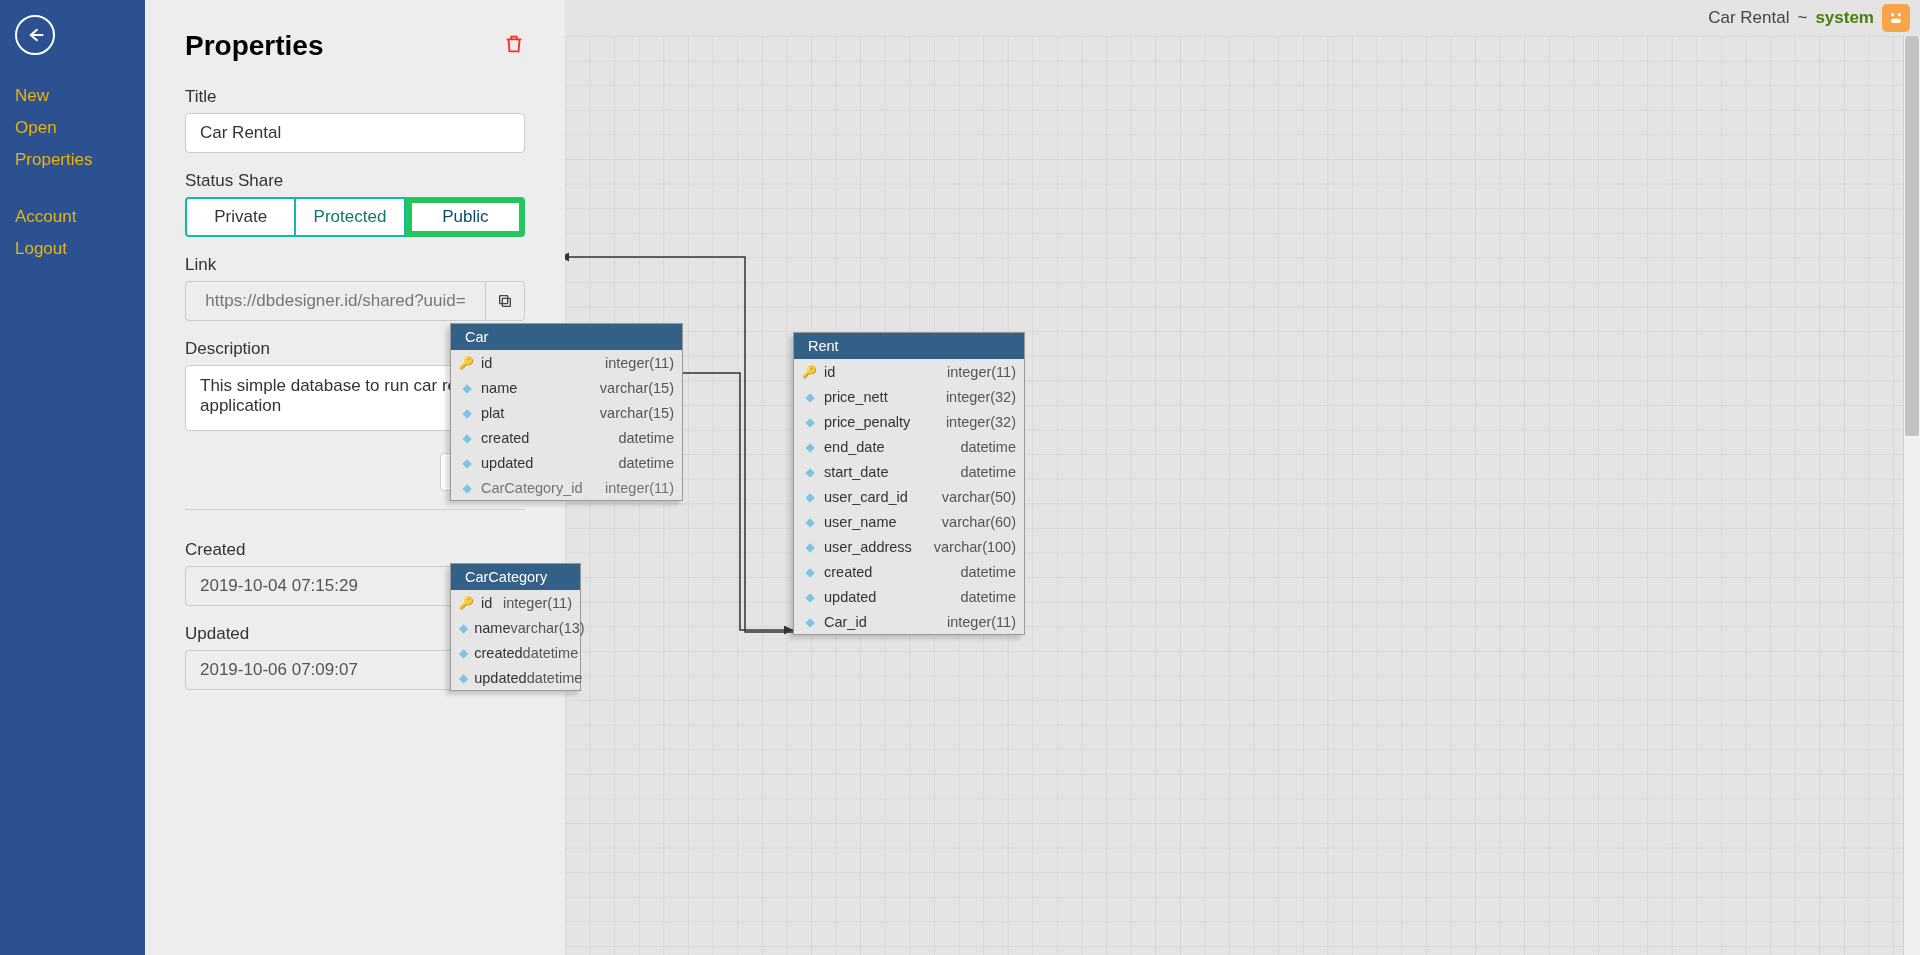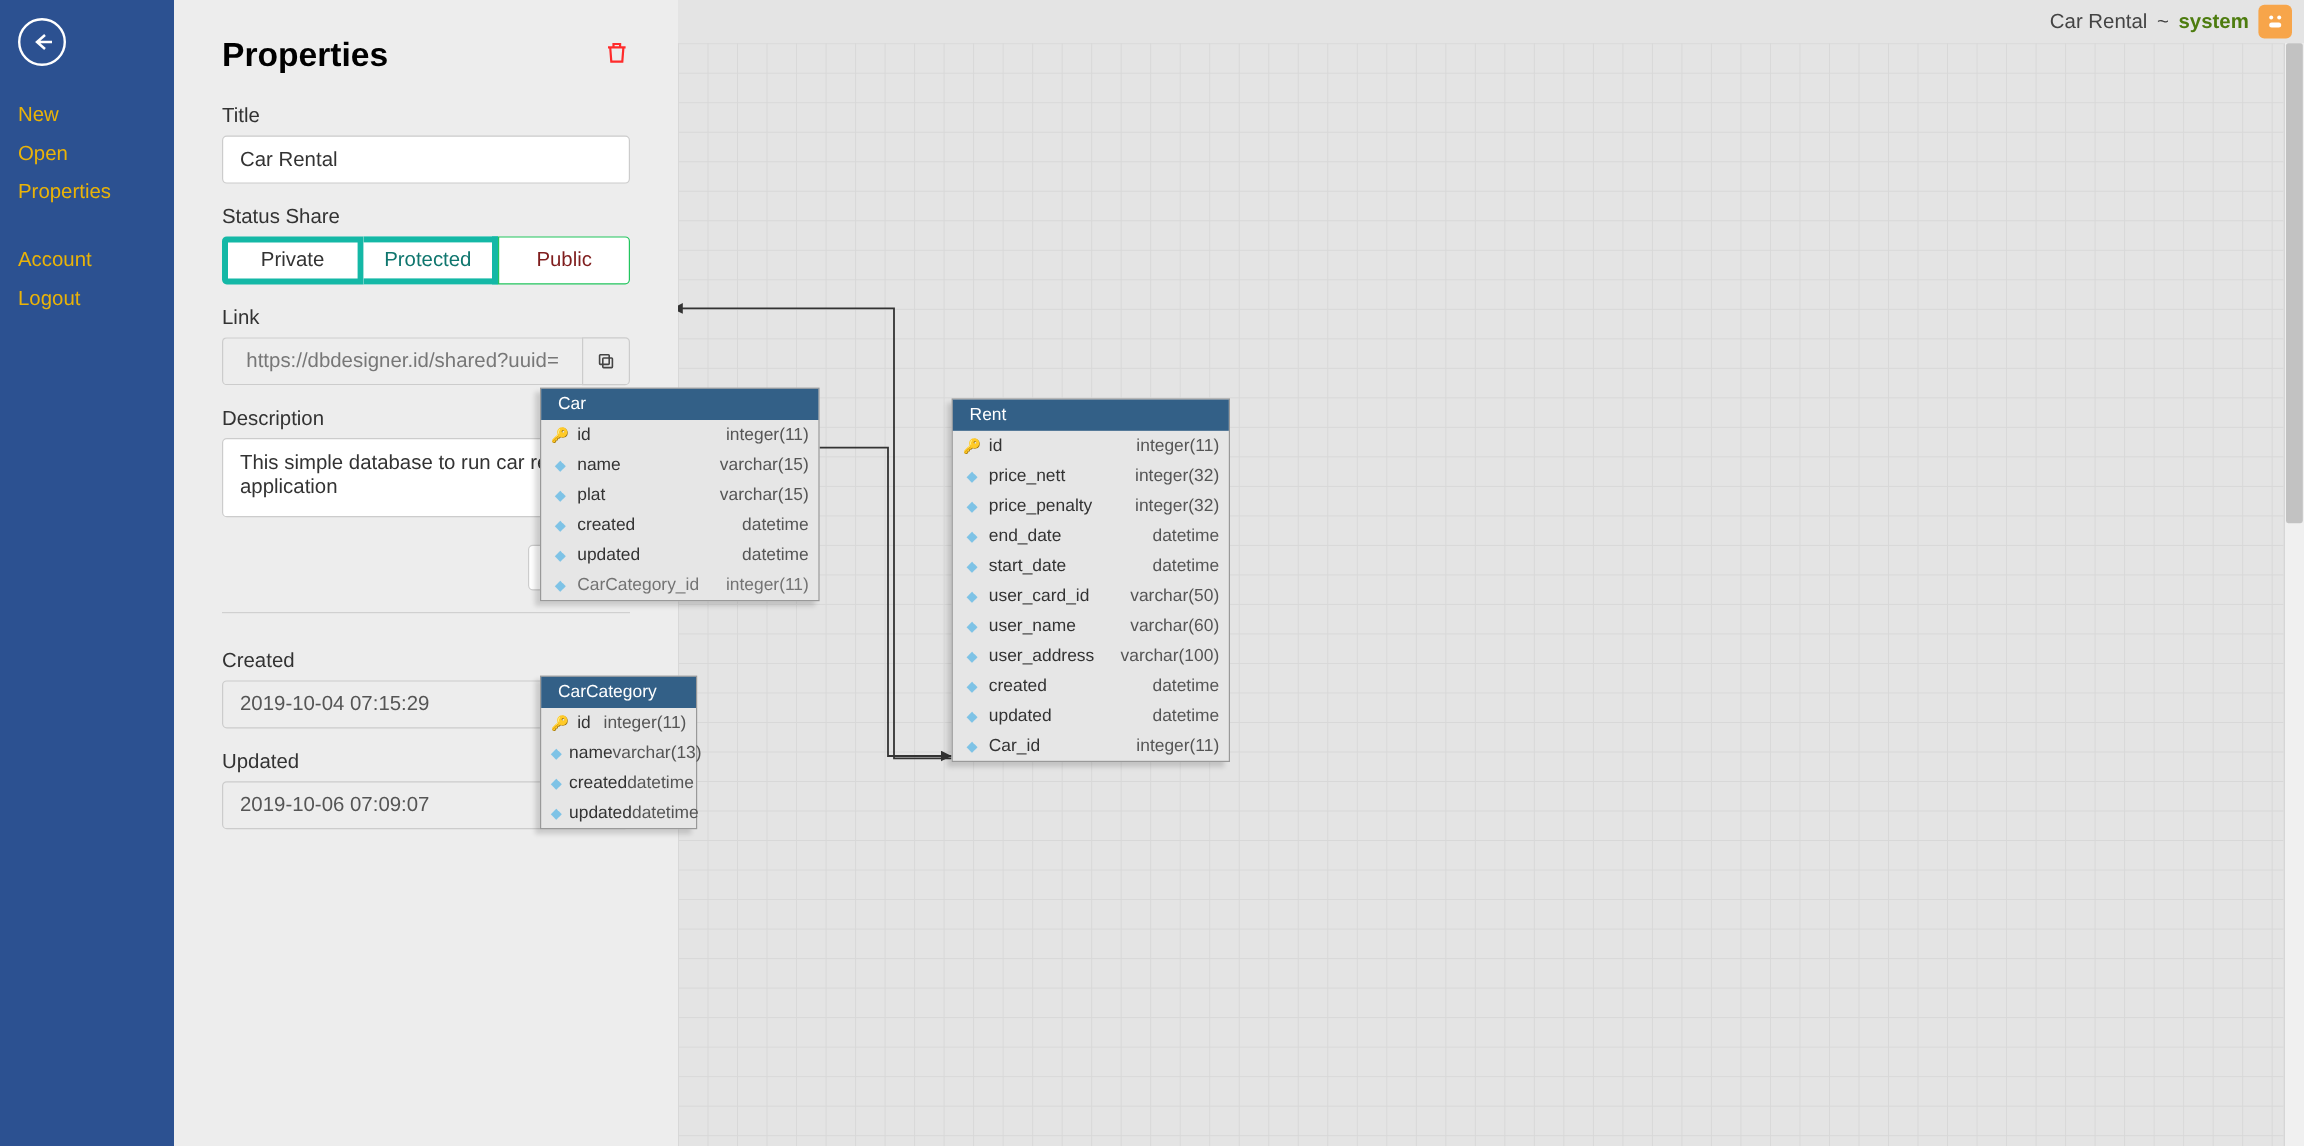--- a/index.html
+++ b/index.html
@@ -13,26 +13,26 @@
   .panel{width:420px;background:#ededed;padding:30px 40px;}
   .panel-head{display:flex;justify-content:space-between;align-items:center;margin-bottom:25px;}
   .panel-head h1{font-size:28px;font-weight:700;color:#000;}
   .trash{cursor:pointer;}
   .field{margin-bottom:18px;}
   .field label{display:block;font-size:17px;color:#333;margin-bottom:6px;font-weight:400;}
   .input,.readonly{width:100%;height:40px;padding:0 14px;font-size:17px;border:1px solid #ccc;border-radius:4px;background:#fff;color:#333;}
   .readonly{background:#ededed;color:#555;display:flex;align-items:center;}
   textarea.input{height:66px;padding:10px 14px;resize:both;font-family:inherit;}
   .btngroup{display:flex;}
-  .btngroup button{flex:1;height:40px;background:#fff;border:5px solid #14b8a6;font-size:17px;cursor:pointer;color:#333;}
+  .btngroup button{flex:1;height:40px;background:#fff;border:2px solid #14b8a6;font-size:17px;cursor:pointer;color:#333;}
   .btngroup button:first-child{border-radius:4px 0 0 4px;}
   .btngroup button:last-child{border-radius:0 4px 4px 0;}
   .btngroup button+button{border-left:none;}
   .btngroup button.disabled{color:#0f766e;}
-  .btngroup button.active{border:1px solid #22c55e;color:#7f1d1d;}
+  .btngroup button.active{border:6px solid #22c55e;color:#0c4a6e;}
   .linkrow{display:flex;}
   .linkrow input{flex:1;height:40px;padding:0 14px;font-size:17px;border:1px solid #ccc;border-right:none;border-radius:4px 0 0 4px;background:#ededed;color:#777;text-align:center;}
   .copy-btn{width:40px;height:40px;border:1px solid #ccc;border-radius:0 4px 4px 0;background:#ededed;display:flex;align-items:center;justify-content:center;cursor:pointer;}
   .row-right{display:flex;justify-content:flex-end;margin-bottom:18px;}
   .update-btn{height:38px;padding:0 14px;font-size:17px;background:#fff;border:1px solid #ccc;border-radius:4px;cursor:pointer;color:#333;}
   hr.sep{border:none;border-top:1px solid #d0d0d0;margin:12px 0 30px 0;}
   .canvas{flex:1;position:relative;background:#e4e4e4;}
   .topbar{position:absolute;top:0;left:0;right:0;height:36px;display:flex;align-items:center;justify-content:flex-end;padding:0 10px;font-size:17px;color:#444;gap:8px;z-index:10;}
   .brand-name{font-weight:bold;color:#4d7c0f;}
   .avatar{width:28px;height:28px;background:#f7a54a;border-radius:5px;display:flex;align-items:center;justify-content:center;}

